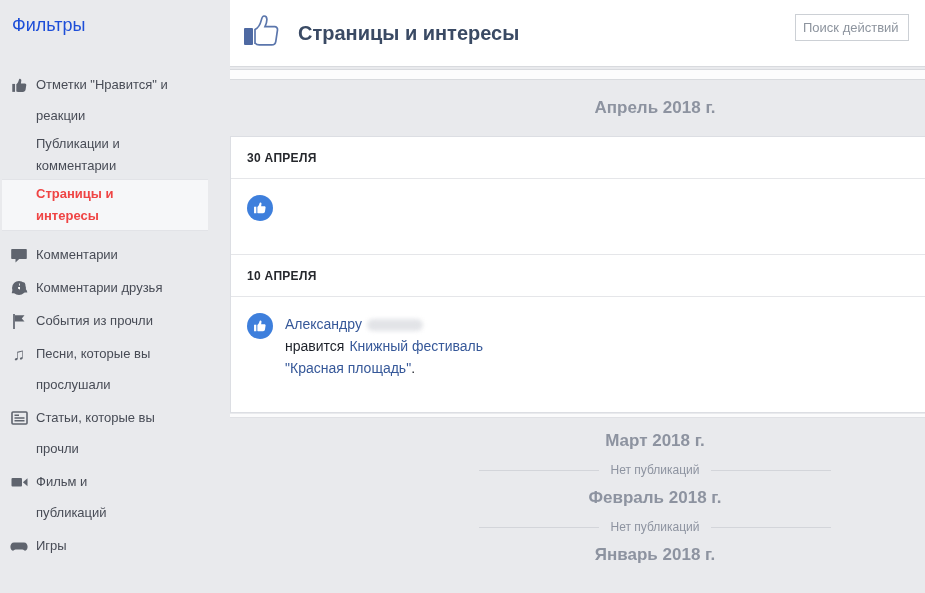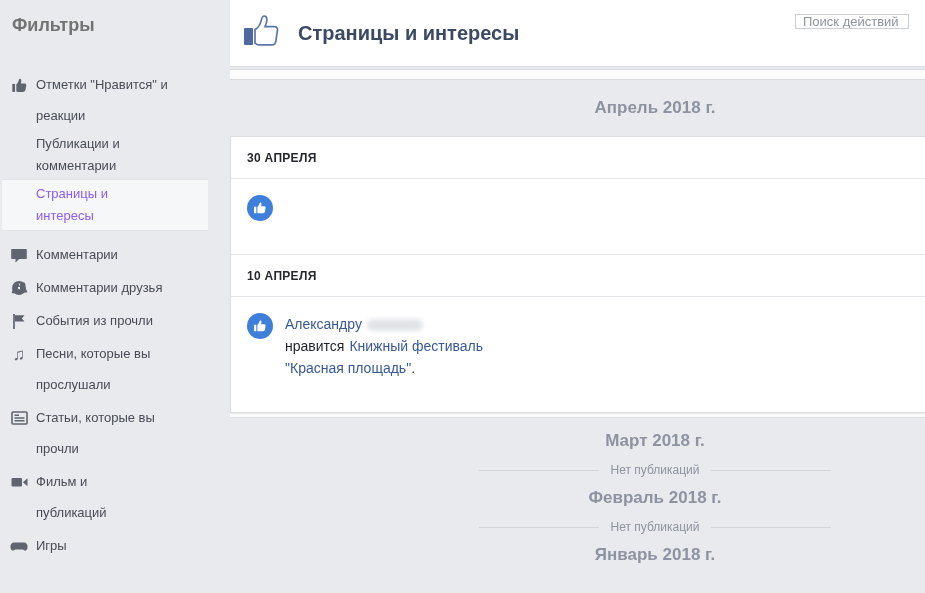--- a/index.html
+++ b/index.html
@@ -5,50 +5,50 @@
   * { margin:0; padding:0; box-sizing:border-box; }
   html,body { width:925px; height:593px; }
   body {
     position:relative; overflow:hidden;
     background:#e9eaed;
     font-family:"Liberation Sans", sans-serif;
     color:#1d2129;
   }
   
   .sidebar { position:absolute; left:0; top:0; width:230px; height:100%; }
-  .sidebar-title { font-size:18px; font-weight:bold; color:#737373; padding:15px 16px 0 12px; }
+  .sidebar-title { font-size:18px; font-weight:normal; color:#1d4ed8; padding:15px 16px 0 12px; }
   .filter-list { list-style:none; margin-top:33px; }
   .filter-item {
     position:relative; padding-left:36px; padding-right:14px;
     font-size:13px; color:#484c56; line-height:31px; cursor:pointer;
     margin-bottom:2px;
   }
   .filter-item .lbl { white-space:pre-line; display:block; }
   .filter-item.tight { line-height:22px; }
   .filter-item.selected {
     background:#f6f7f9; border-top:1px solid #e2e3e7; border-bottom:1px solid #e2e3e7;
     margin:0 22px 8px 2px; padding-left:34px; padding-top:3px; padding-bottom:3px;
-    line-height:22px; font-weight:normal; color:#8b5cf6;
+    line-height:22px; font-weight:bold; color:#ef4444;
   }
   .filter-item .icn {
     position:absolute; left:10px; top:7px; width:18px; height:18px;
     display:flex; align-items:center; justify-content:center; color:#5f646e;
   }
   .filter-item .icn svg { display:block; }
   .music-glyph { font-size:17px; line-height:17px; color:#5f646e; }
   
   .main { position:absolute; left:230px; top:0; width:850px; }
   .header-card {
     position:relative; background:#fff; height:67px;
     border-bottom:1px solid #d8dade;
     display:flex; align-items:center; padding-left:12px;
   }
   .header-title { font-size:20px; font-weight:bold; color:#3a4a64; margin-left:14px; }
   .search-input {
-    position:absolute; left:565px; top:14px; width:114px; height:15px;
+    position:absolute; left:565px; top:14px; width:114px; height:27px;
     border:1px solid #ccd0d5; background:#fff; font-size:13px; padding:0 7px;
     font-family:"Liberation Sans", sans-serif; color:#4b4f56;
   }
   .search-input::placeholder { color:#8d949e; opacity:1; }
   .thin-strip { margin-top:2px; height:11px; background:#fcfcfd;
     border-top:1px solid #d8dade; border-bottom:1px solid #d8dade; }
   .month-band { height:56px; display:flex; align-items:center; justify-content:center;
     font-size:17px; font-weight:bold; color:#8d93a0; }
   .card { background:#fff; border:1px solid #dcdee3; }
   .date-header {

